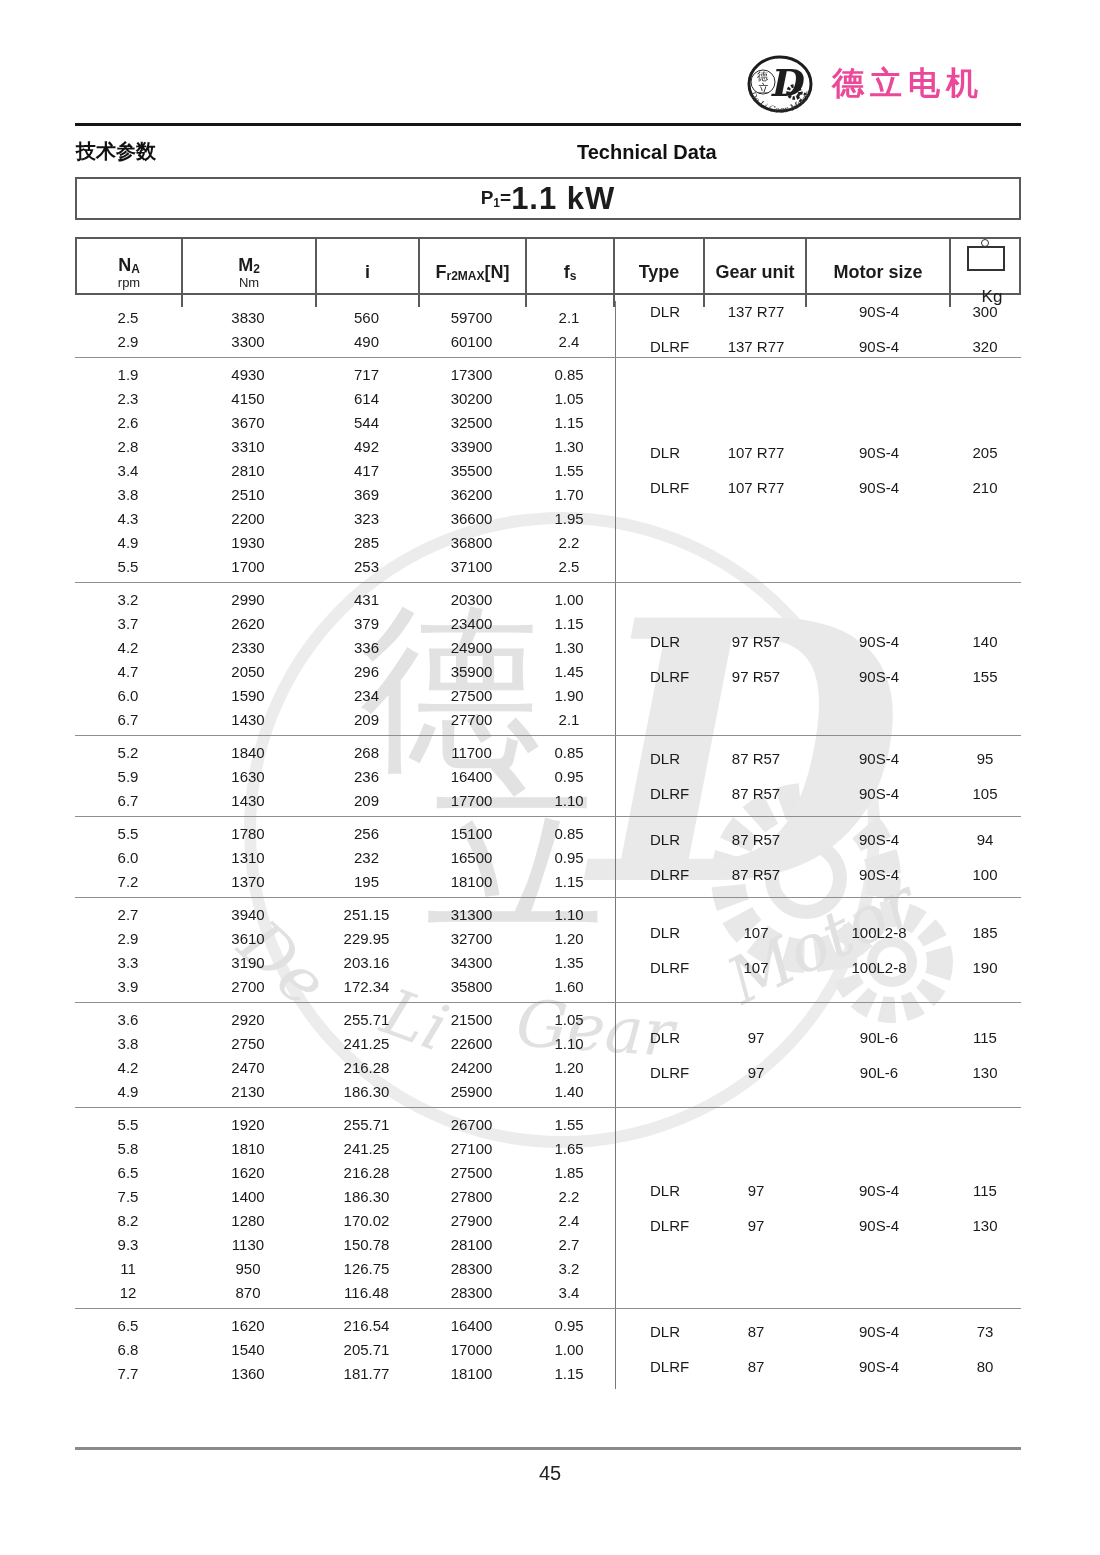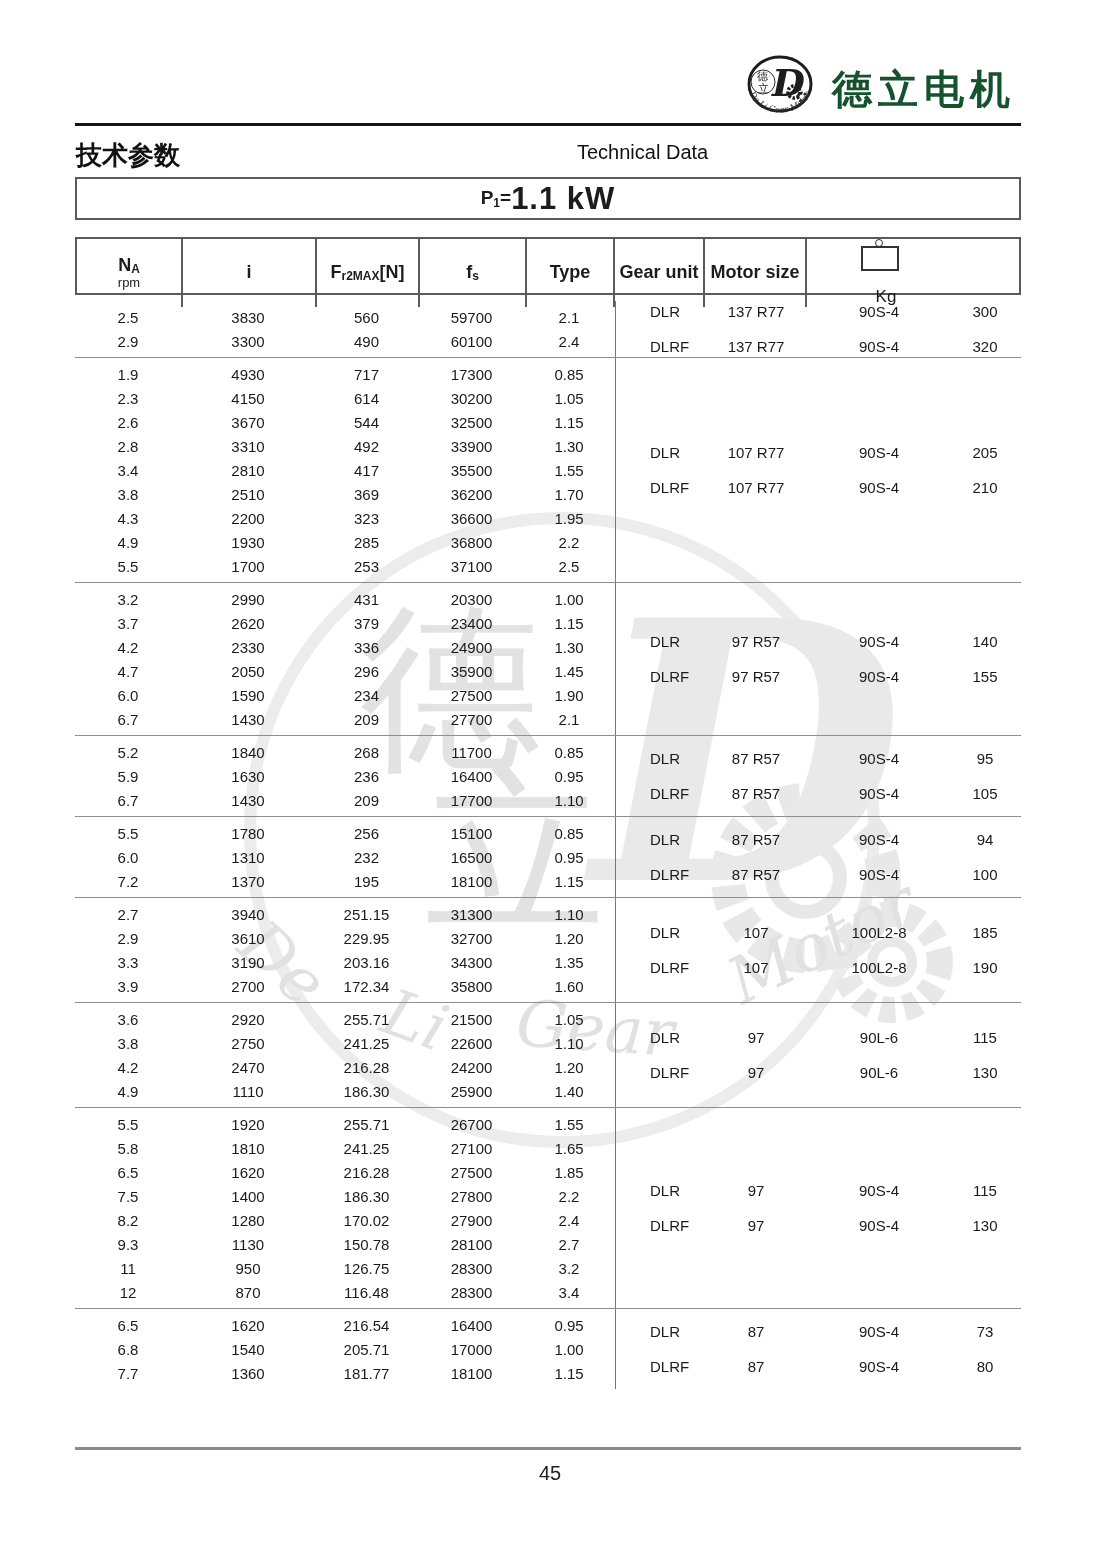--- a/index.html
+++ b/index.html
@@ -5,25 +5,25 @@
   html,body{margin:0;padding:0;background:#fff;}
   .page{position:relative;width:1100px;height:1555px;background:#fff;overflow:hidden;
         font-family:"Liberation Sans",sans-serif;color:#1c1c1c;}
   
   .watermark{position:absolute;left:0;top:0;width:1100px;height:1555px;z-index:0;pointer-events:none;}
   
   .content{position:absolute;left:0;top:0;width:1100px;height:1555px;z-index:1;}
   
   .logo-svg{position:absolute;left:742px;top:52px;width:76px;height:76px;}
   .brand-cn{position:absolute;left:832px;top:62px;width:195px;font-family:"DejaVu Serif",serif;
-            font-weight:bold;font-size:40px;letter-spacing:6px;white-space:nowrap;color:#14532d;}
+            font-weight:bold;font-size:32px;letter-spacing:6px;white-space:nowrap;color:#ec4899;}
   
   .top-rule{position:absolute;left:75px;top:123px;width:946px;height:3px;background:#151515;}
-  .title-cn{position:absolute;left:76px;top:138px;font-size:26px;font-weight:bold;color:#111;}
-  .title-en{position:absolute;left:577px;top:141px;font-size:20px;font-weight:normal;color:#111;}
+  .title-cn{position:absolute;left:76px;top:138px;font-size:20px;font-weight:bold;color:#111;}
+  .title-en{position:absolute;left:577px;top:141px;font-size:20px;font-weight:bold;color:#111;}
   
   .power-box{position:absolute;left:75px;top:177px;width:946px;height:43px;border:2px solid #5a5a5a;
              box-sizing:border-box;display:flex;align-items:center;justify-content:center;}
   .power-sym{font-size:19px;font-weight:bold;}
   .power-sub{font-size:12px;font-weight:bold;vertical-align:-3px;}
   .power-val{font-size:31px;font-weight:bold;letter-spacing:1px;}
   
   .thead{position:absolute;left:75px;top:237px;width:946px;height:58px;border:2px solid #5a5a5a;
          box-sizing:border-box;display:grid;grid-template-columns:106px 134px 103px 107px 88px 90px 102px 144px 68px;}
   .hcell{border-right:2px solid #5a5a5a;display:flex;flex-direction:column;align-items:center;justify-content:center;line-height:1.1;}
@@ -107,20 +107,24 @@
       <span class="power-sym"><span>P</span><sub class="power-sub">1</sub><span>=</span></span>
         <span class="power-val">1.1 kW</span>
     </div>
 
     <div class="thead">
       <div class="hcell">
         <span class="h-main"><span>N</span><sub class="h-sub2">A</sub></span>
         <span class="h-unit">rpm</span>
       </div>
       <div class="hcell">
+        <span class="h-main"><span>M</span><sub class="h-sub2">2</sub></span>
+        <span class="h-unit">Nm</span>
+      </div>
+      <div class="hcell">
         <span class="h-main">i</span>
       </div>
       <div class="hcell">
         <span class="h-main"><span>F</span><sub class="h-sub2">r2MAX</sub><span>[N]</span></span>
       </div>
       <div class="hcell">
         <span class="h-main"><span>f</span><sub class="h-sub2">s</sub></span>
       </div>
       <div class="hcell">
         <span class="h-main">Type</span>
@@ -456,21 +460,21 @@
             </div>
             <div class="drow">
               <span class="dcell c0">4.2</span>
               <span class="dcell c1">2470</span>
               <span class="dcell c2">216.28</span>
               <span class="dcell c3">24200</span>
               <span class="dcell c4">1.20</span>
             </div>
             <div class="drow">
               <span class="dcell c0">4.9</span>
-              <span class="dcell c1">1110</span>
+              <span class="dcell c1">2130</span>
               <span class="dcell c2">186.30</span>
               <span class="dcell c3">25900</span>
               <span class="dcell c4">1.40</span>
             </div>
           </div>
           <div class="g-right">
             <div class="rrow">
               <span class="rcell r0">DLR</span>
               <span class="rcell r1">97</span>
               <span class="rcell r2">90L-6</span>

